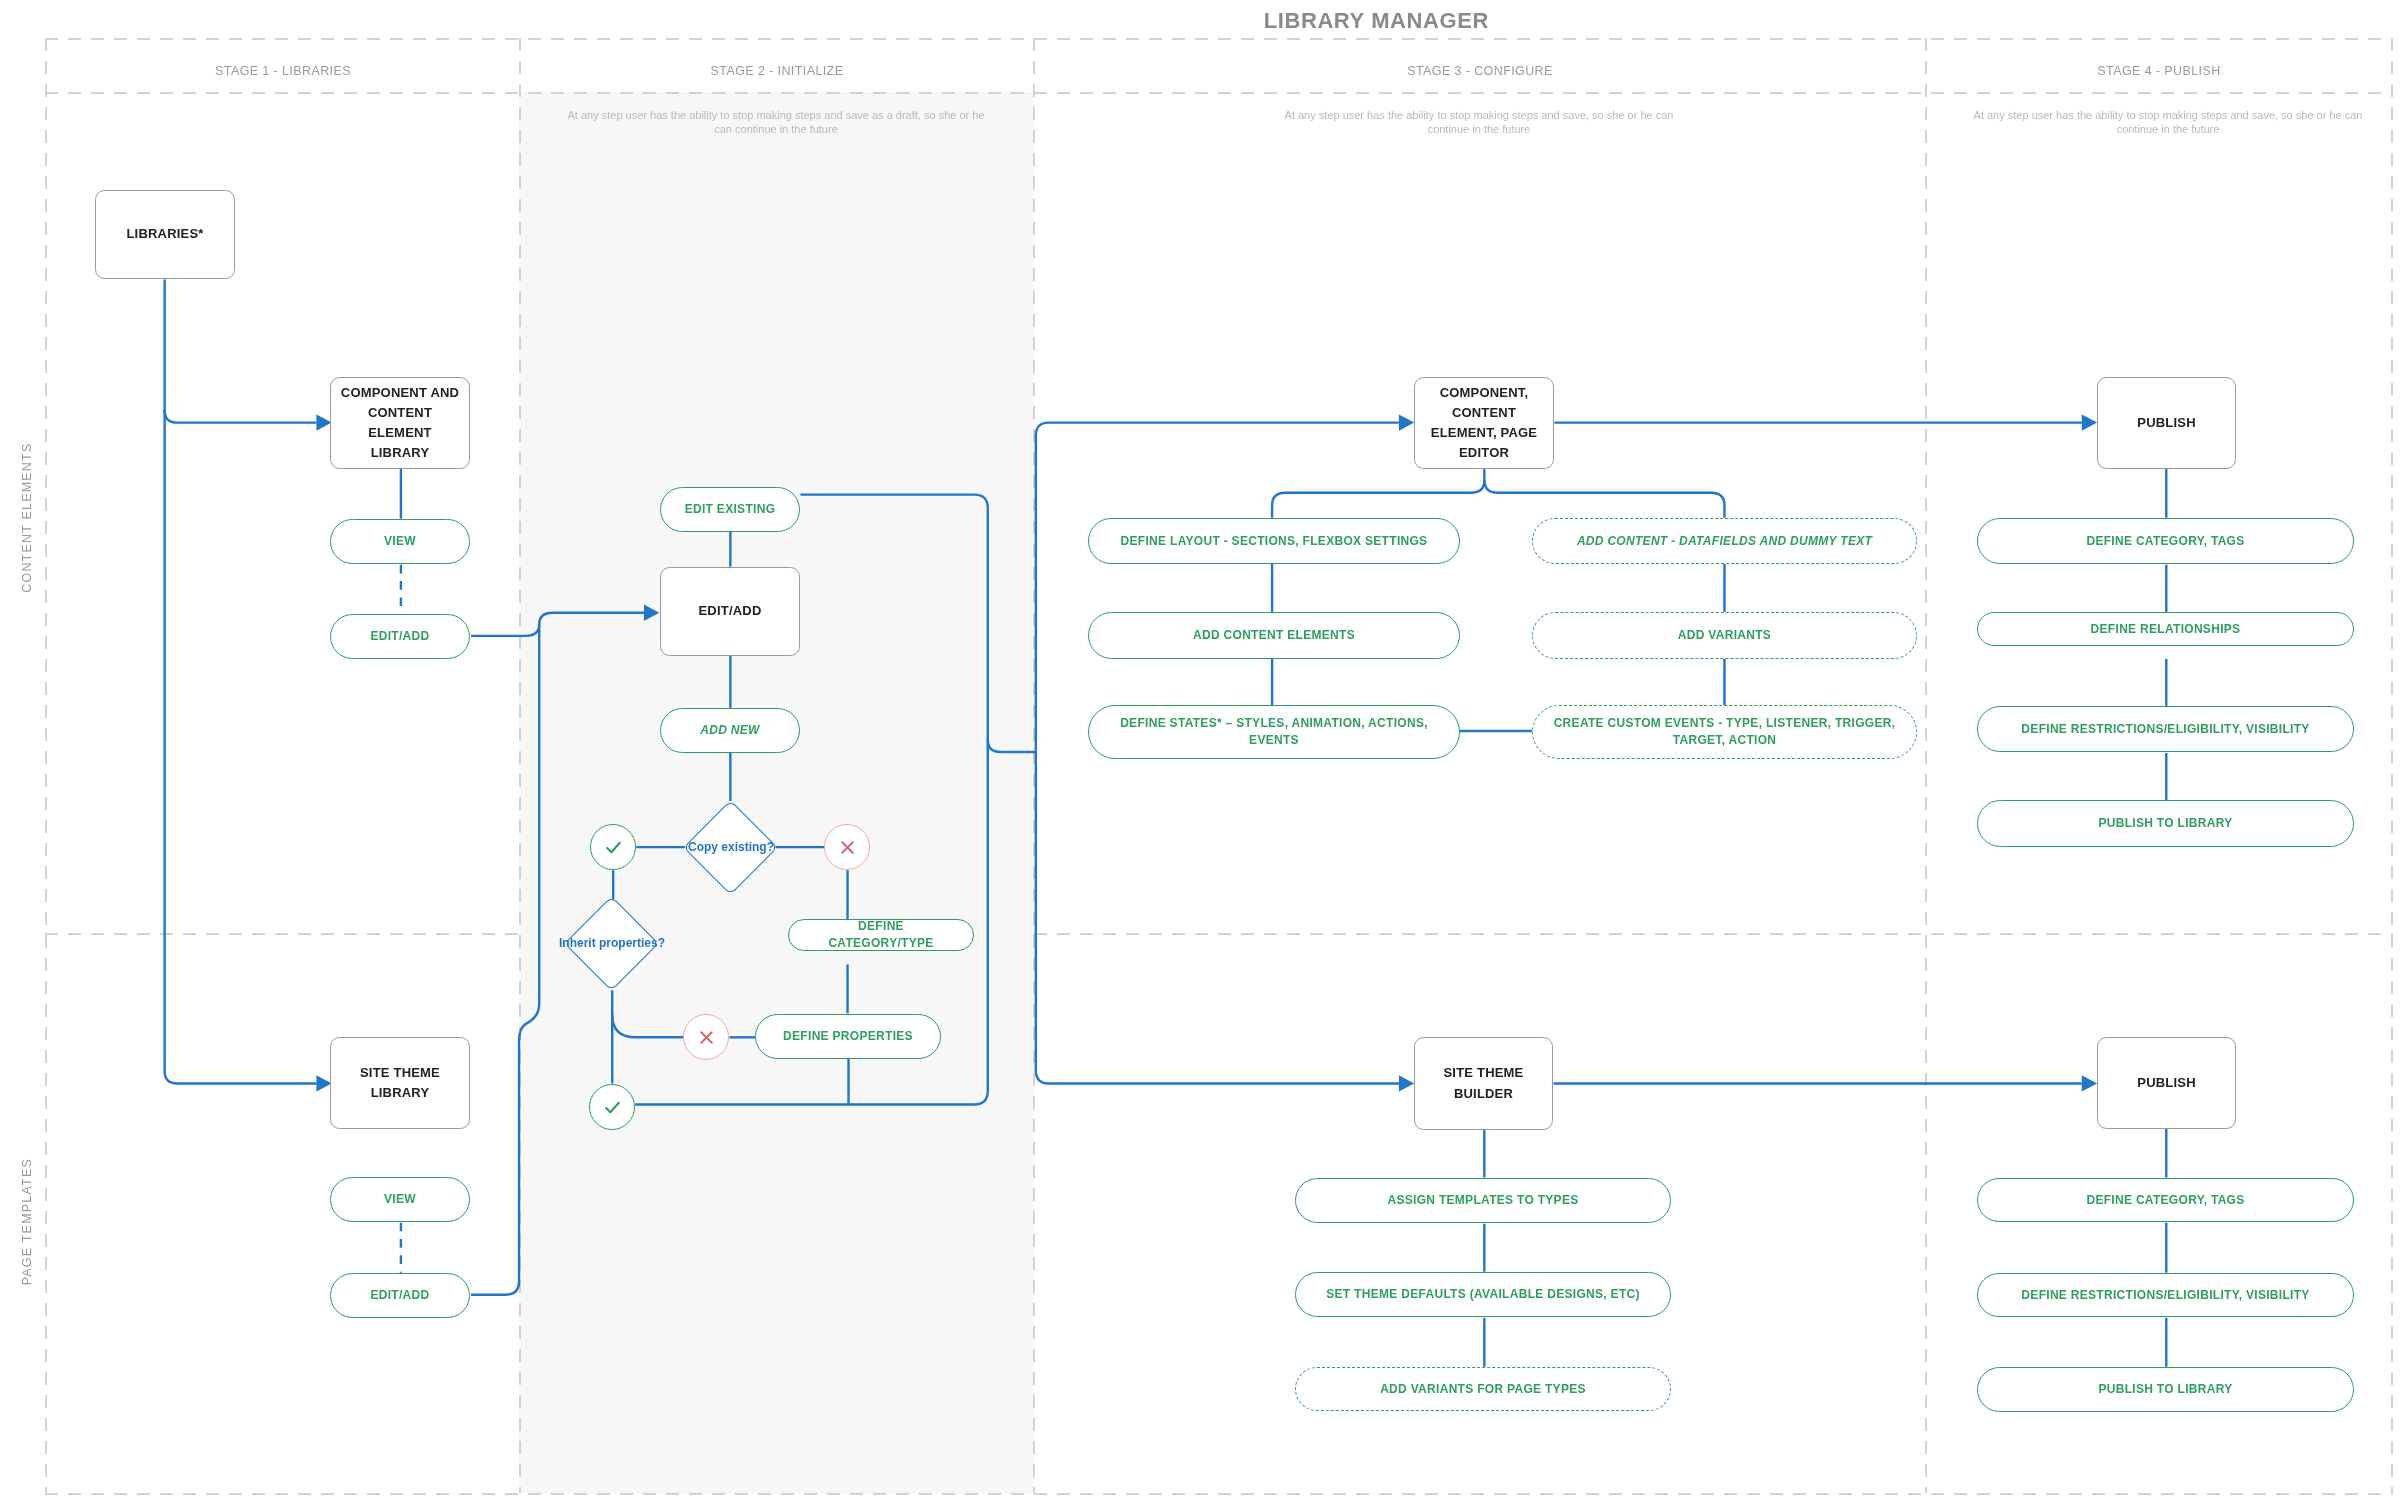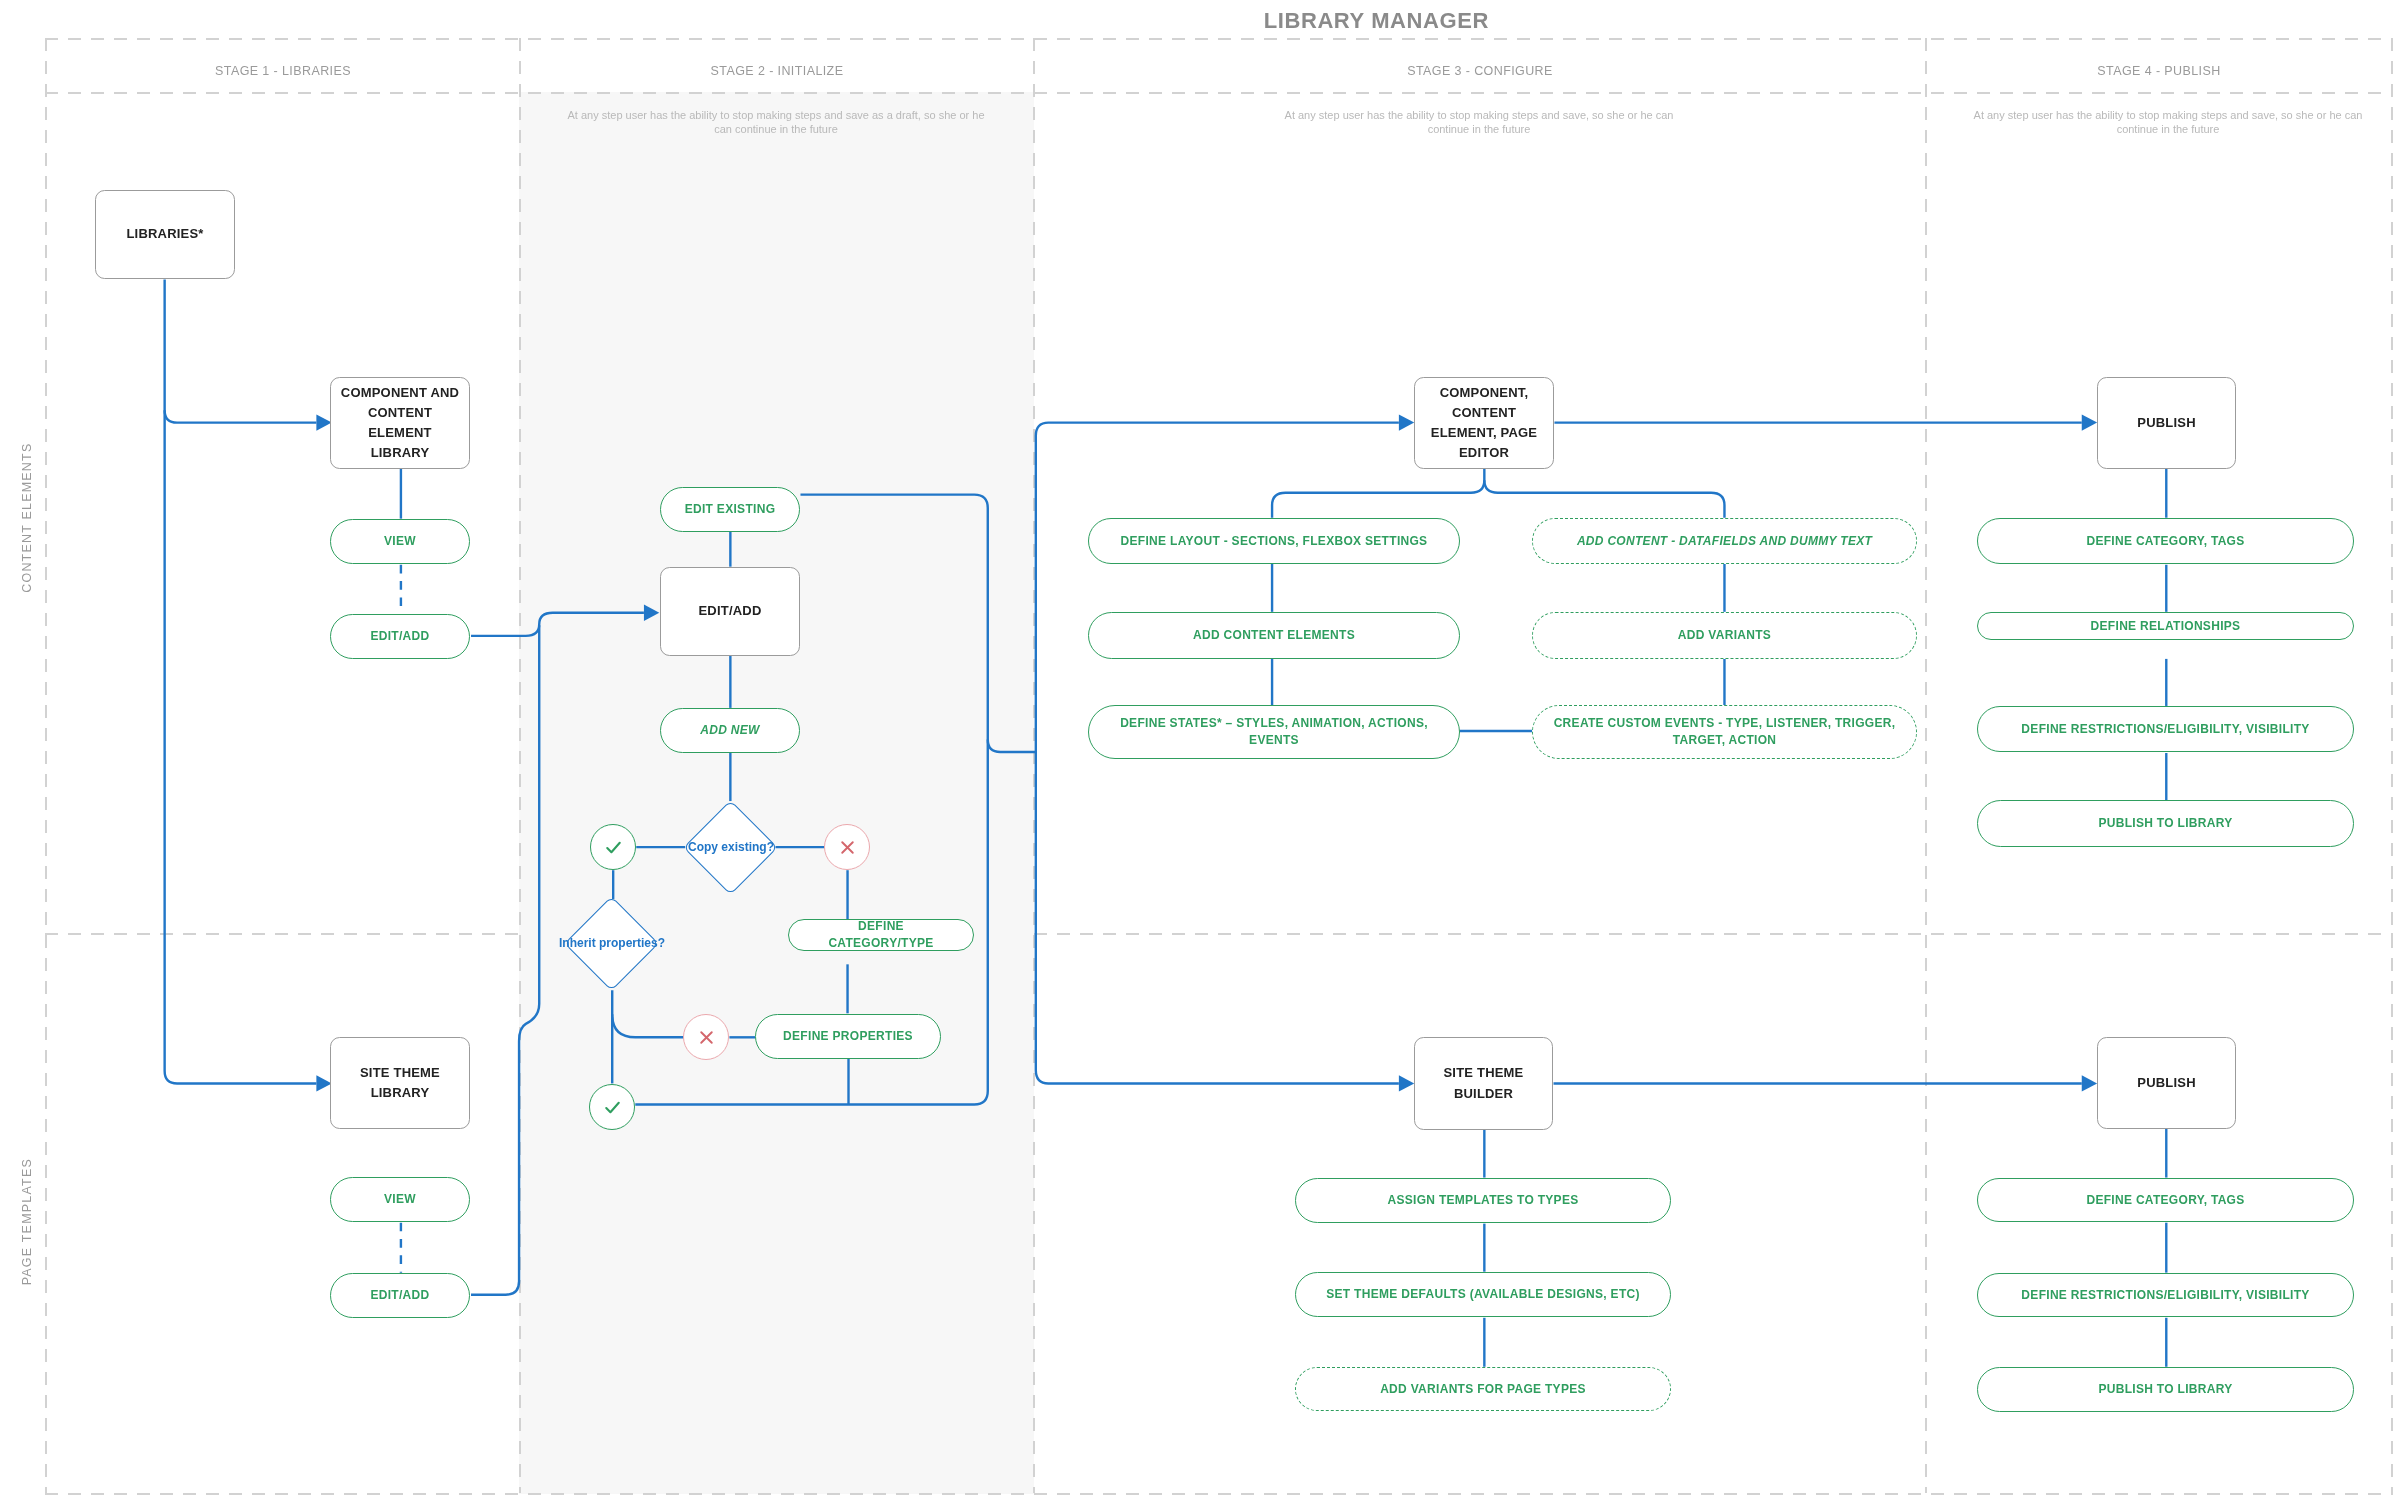--- a/index.html
+++ b/index.html
@@ -173,21 +173,21 @@
   <div class="box" style="left:1414px;top:377px;width:140px;height:92px;">COMPONENT, CONTENT ELEMENT, PAGE EDITOR</div>
   <div class="pill" style="left:1088px;top:518px;width:372px;height:46px;">DEFINE LAYOUT - SECTIONS, FLEXBOX SETTINGS</div>
   <div class="pill dashed" style="left:1532px;top:518px;width:385px;height:46px;font-style:italic;">ADD CONTENT - DATAFIELDS AND DUMMY TEXT</div>
   <div class="pill" style="left:1088px;top:612px;width:372px;height:47px;">ADD CONTENT ELEMENTS</div>
   <div class="pill" style="left:1088px;top:705px;width:372px;height:54px;">DEFINE STATES* – STYLES, ANIMATION, ACTIONS, EVENTS</div>
   <div class="pill dashed" style="left:1532px;top:612px;width:385px;height:47px;">ADD VARIANTS</div>
   <div class="pill dashed" style="left:1532px;top:705px;width:385px;height:54px;">CREATE CUSTOM EVENTS - TYPE, LISTENER, TRIGGER, TARGET, ACTION</div>
 
   <div class="box" style="left:2097px;top:377px;width:139px;height:92px;">PUBLISH</div>
   <div class="pill" style="left:1977px;top:518px;width:377px;height:46px;">DEFINE CATEGORY, TAGS</div>
-  <div class="pill" style="left:1977px;top:612px;width:377px;height:28px;">DEFINE RELATIONSHIPS</div>
+  <div class="pill" style="left:1977px;top:612px;width:377px;height:34px;">DEFINE RELATIONSHIPS</div>
   <div class="pill" style="left:1977px;top:706px;width:377px;height:46px;">DEFINE RESTRICTIONS/ELIGIBILITY, VISIBILITY</div>
   <div class="pill" style="left:1977px;top:800px;width:377px;height:47px;">PUBLISH TO LIBRARY</div>
 
   <div class="box" style="left:1414px;top:1037px;width:139px;height:93px;">SITE THEME BUILDER</div>
   <div class="pill" style="left:1295px;top:1178px;width:376px;height:45px;">ASSIGN TEMPLATES TO TYPES</div>
   <div class="pill" style="left:1295px;top:1272px;width:376px;height:45px;">SET THEME DEFAULTS (AVAILABLE DESIGNS, ETC)</div>
   <div class="pill dashed" style="left:1295px;top:1367px;width:376px;height:44px;">ADD VARIANTS FOR PAGE TYPES</div>
 
   <div class="box" style="left:2097px;top:1037px;width:139px;height:92px;">PUBLISH</div>
   <div class="pill" style="left:1977px;top:1178px;width:377px;height:44px;">DEFINE CATEGORY, TAGS</div>

